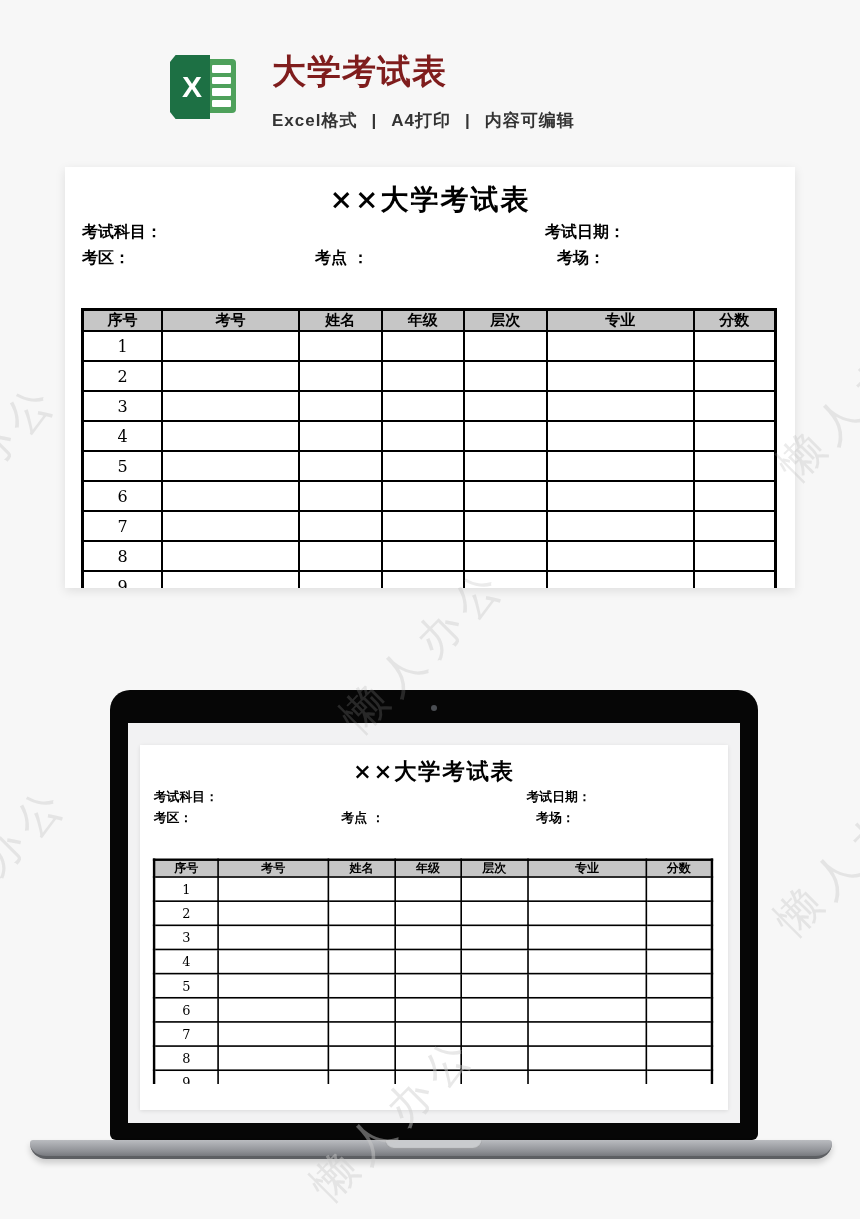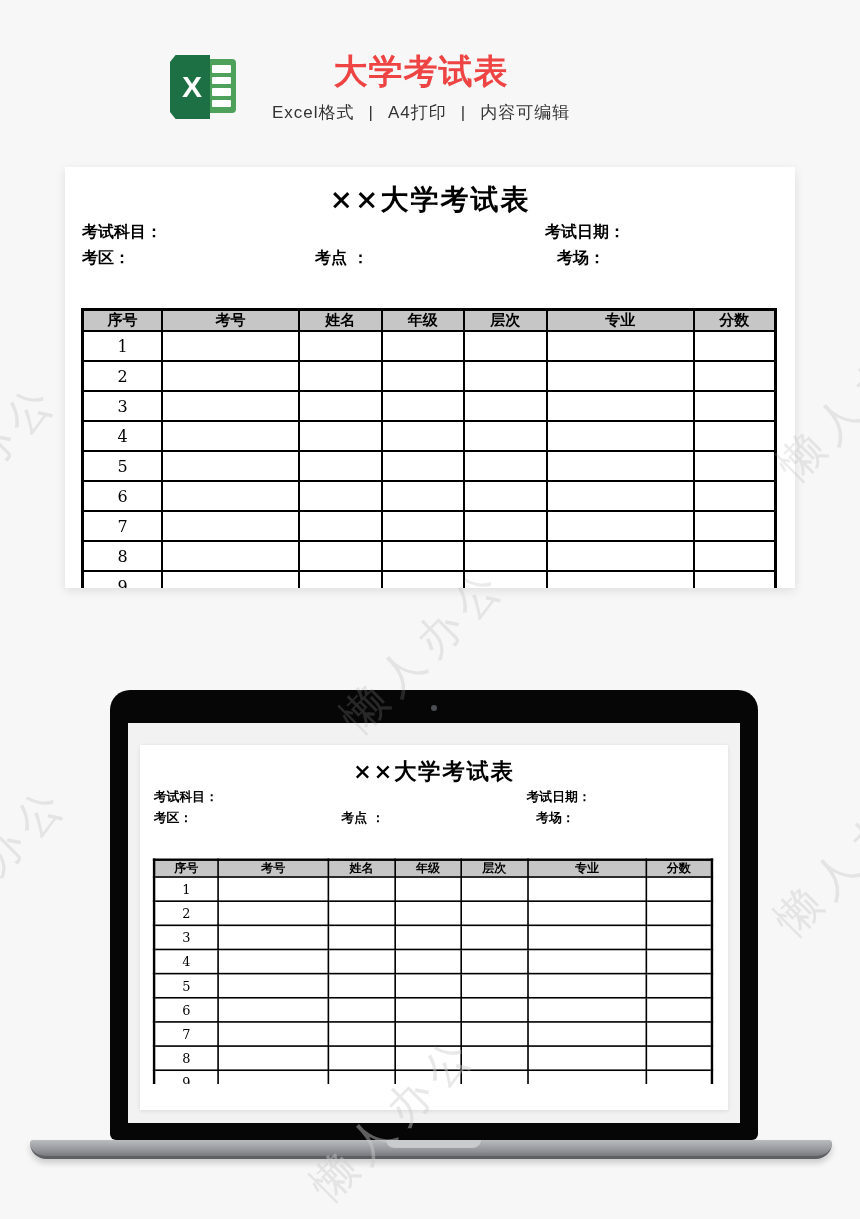--- a/index.html
+++ b/index.html
@@ -10,22 +10,22 @@
   .hdr{position:absolute;left:170px;top:52px;display:flex;align-items:flex-start;}
   .xl-icon{position:relative;width:68px;height:64px;margin-top:3px;flex:0 0 auto;}
   .xl-grid{position:absolute;left:22px;top:4px;width:44px;height:54px;background:#4ea15b;border-radius:4px;
            display:grid;grid-template-columns:10px 1fr;grid-template-rows:repeat(4,1fr);gap:4px;padding:6px 5px 6px 6px;box-sizing:border-box;}
   .xl-grid span{background:#ffffff;border-radius:1px;}
   .xl-book{position:absolute;left:0;top:0;width:40px;height:64px;background:#1d7044;
            clip-path:polygon(14% 0%,100% 0%,100% 100%,14% 100%,0% 89%,0% 11%);
            display:flex;align-items:center;justify-content:center;}
   .xl-book b{color:#fff;font-size:30px;font-weight:bold;font-family:"Liberation Sans",sans-serif;transform:translateX(2px);}
   .hdr-text{margin-left:34px;}
-  .hdr-title{color:#ef4444;font-size:34px;font-weight:bold;line-height:38px;letter-spacing:1px;text-align:center;}
-  .hdr-sub{margin-top:11px;color:#333;font-size:17px;font-weight:normal;letter-spacing:1px;}
+  .hdr-title{color:#7f1d1d;font-size:34px;font-weight:bold;line-height:38px;letter-spacing:1px;}
+  .hdr-sub{margin-top:19px;color:#333;font-size:17px;font-weight:bold;letter-spacing:1px;}
   .hdr-sub .sep{margin:0 14px;color:#333;}
 
   
   .wm{position:absolute;white-space:nowrap;font-size:44px;letter-spacing:9px;
       color:rgba(165,165,165,0.22);transform:rotate(-45deg);pointer-events:none;z-index:5;}
   .wm.strong{color:rgba(205,205,205,0.45);}
 
   
   .doc{position:relative;width:730px;height:421px;background:#fff;overflow:hidden;
        font-family:"DejaVu Serif","Liberation Serif",serif;color:#000;}

